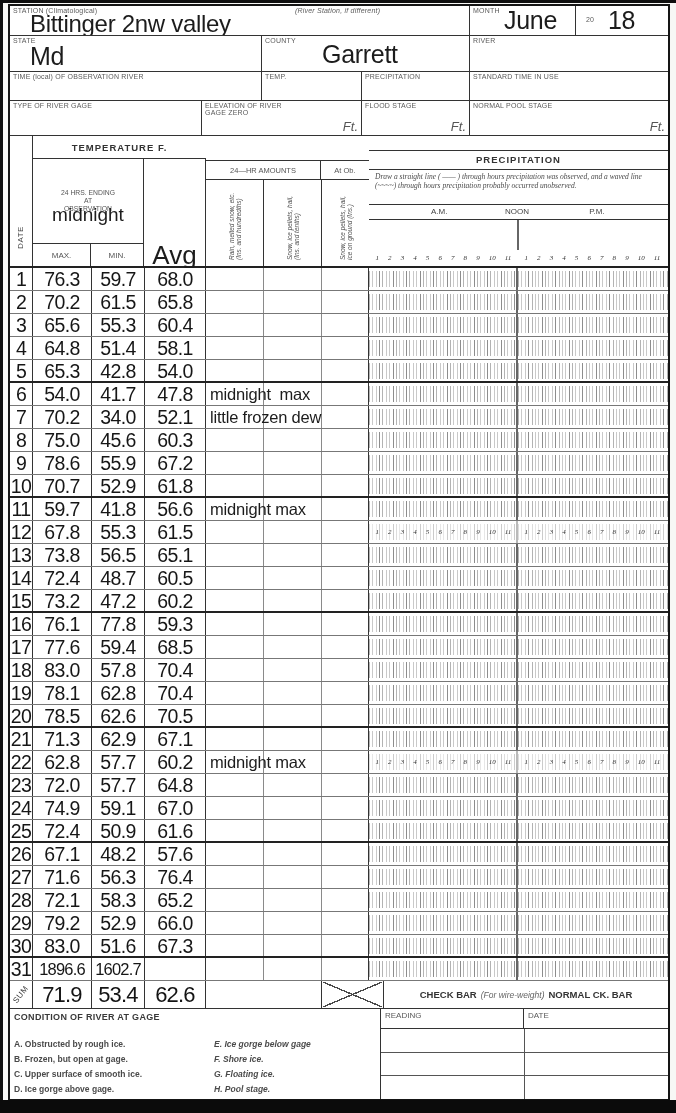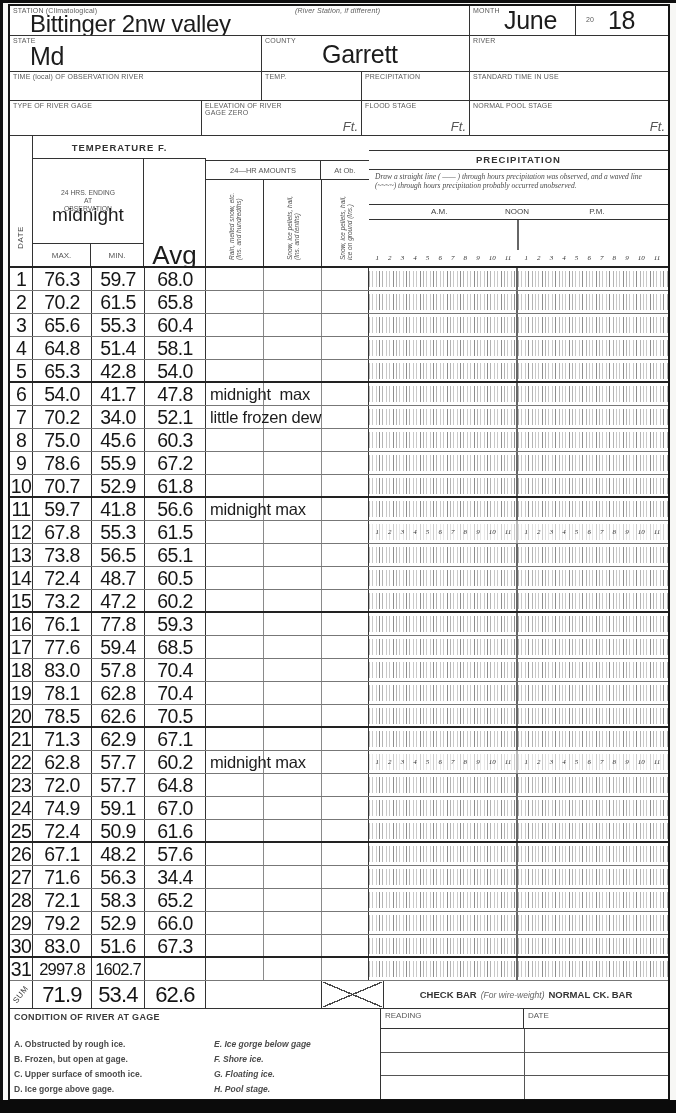--- a/index.html
+++ b/index.html
@@ -895,21 +895,21 @@
           <div class="c date">
             <span class="tval">27</span>
           </div>
           <div class="c max">
             <span class="tval">71.6</span>
           </div>
           <div class="c min">
             <span class="tval">56.3</span>
           </div>
           <div class="c avg">
-            <span class="tval">34.4</span>
+            <span class="tval">76.4</span>
           </div>
           <div class="c rain"></div>
           <div class="c snow"></div>
           <div class="c atob"></div>
           <div class="c hourly">
             <div class="amhalf ticks"></div>
             <div class="pmhalf ticks"></div>
           </div>
         </div>
         <div class="drow">
@@ -973,21 +973,21 @@
           <div class="c hourly">
             <div class="amhalf ticks"></div>
             <div class="pmhalf ticks"></div>
           </div>
         </div>
         <div class="drow">
           <div class="c date">
             <span class="tval">31</span>
           </div>
           <div class="c max">
-            <span class="tval total">2997.8</span>
+            <span class="tval total">1896.6</span>
           </div>
           <div class="c min">
             <span class="tval total">1602.7</span>
           </div>
           <div class="c avg"></div>
           <div class="c rain"></div>
           <div class="c snow"></div>
           <div class="c atob"></div>
           <div class="c hourly">
             <div class="amhalf ticks"></div>

